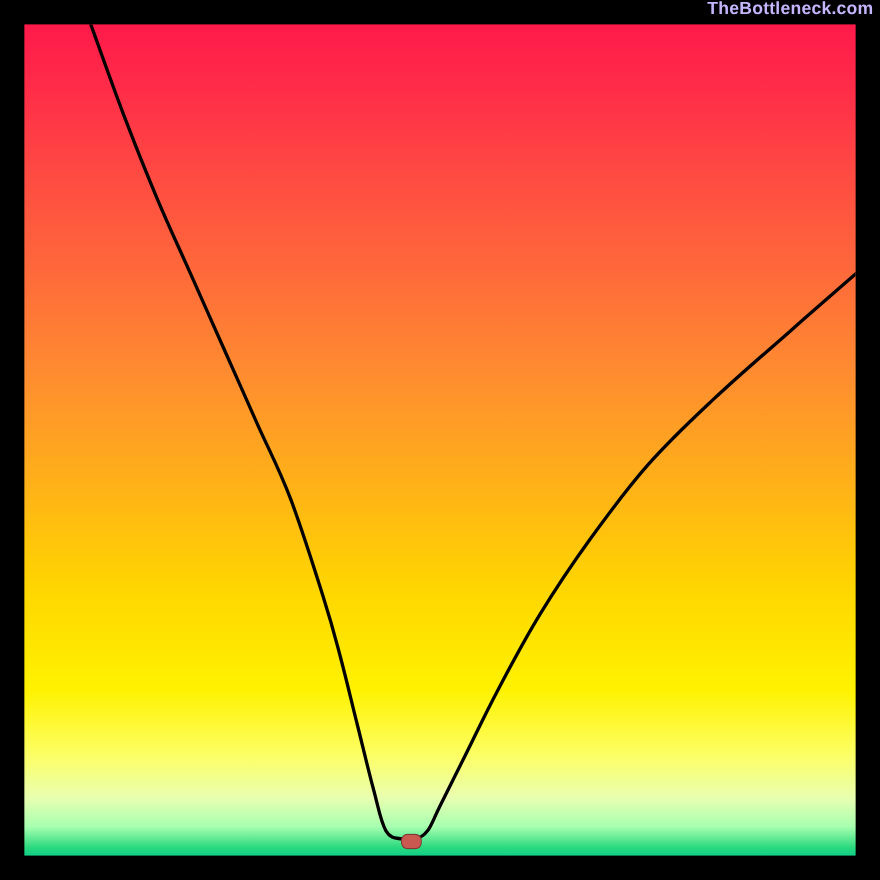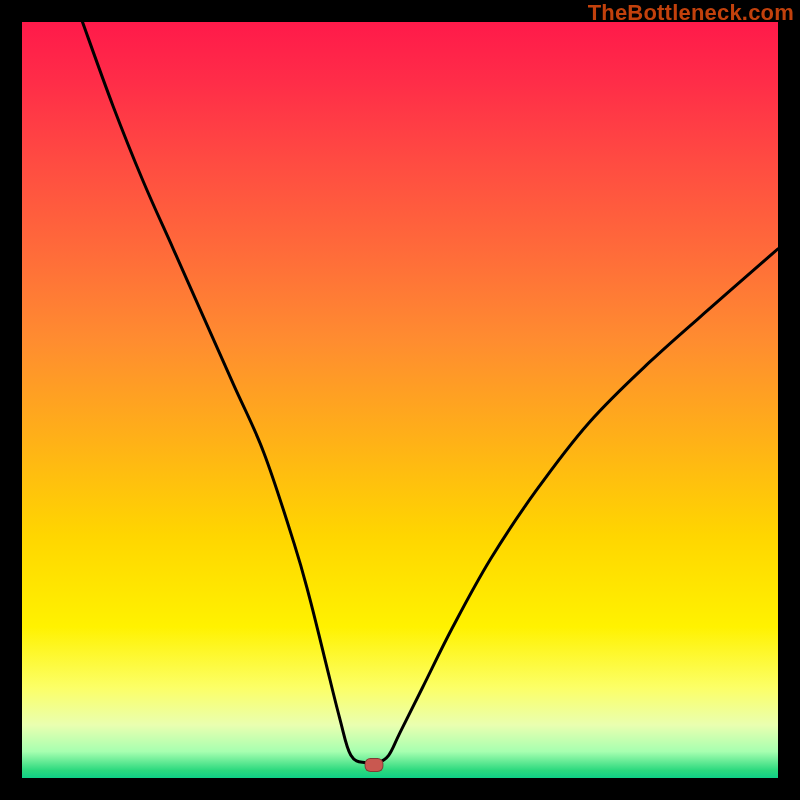--- a/index.html
+++ b/index.html
@@ -47,23 +47,23 @@
       #a7ffb0 96.5%,
       #2bd97e 99%,
       #0fcf86 100%
     );
   }
   .watermark {
     position: absolute;
     top: 0px;
     right: 6px;
     font-family: Arial, Helvetica, sans-serif;
-    font-size: 22px;
+    font-size: 16px;
     font-weight: 600;
-    color: #c2410c;
+    color: #c4b5fd;
     letter-spacing: 0.2px;
   }
   svg.curve {
     position: absolute;
     left: 0;
     top: 0;
     width: 756px;
     height: 756px;
   }
   .marker {

